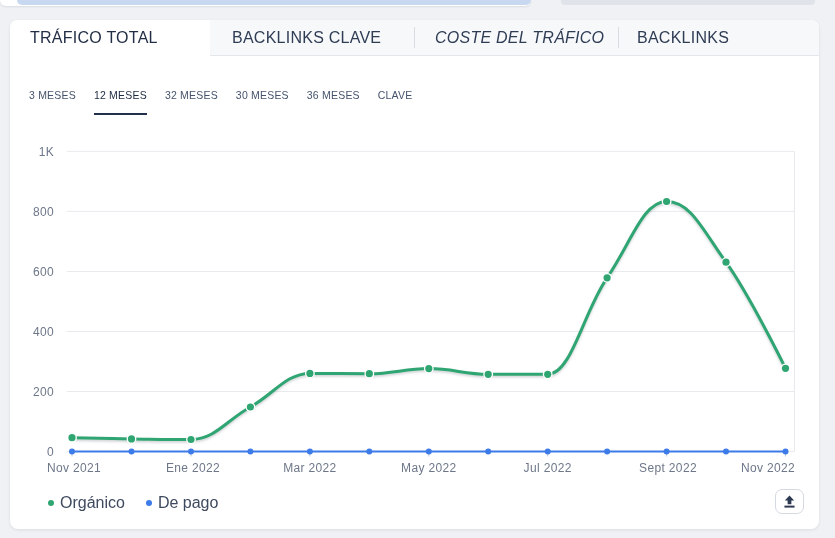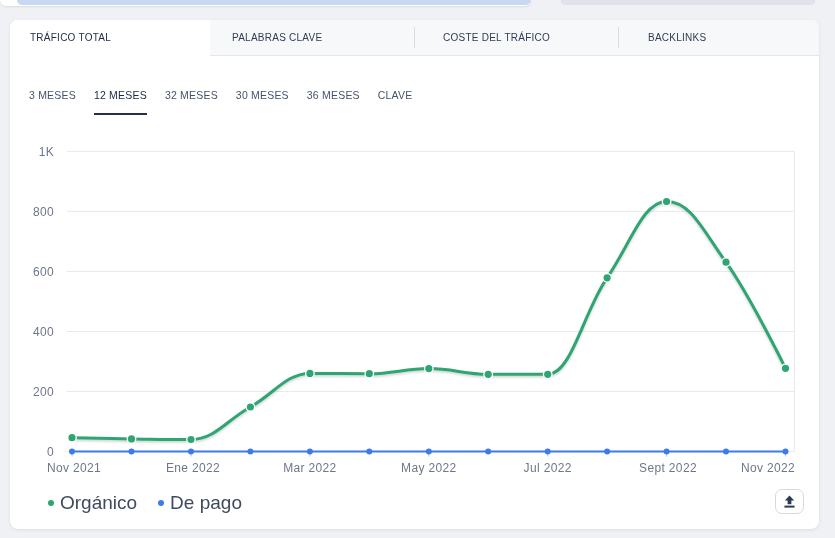--- a/index.html
+++ b/index.html
@@ -3,48 +3,48 @@
 <meta charset="utf-8">
 <style>
   * { margin:0; padding:0; box-sizing:border-box; }
   html,body { width:835px; height:538px; overflow:hidden; }
   body { background:#eff1f4; font-family:"Liberation Sans", sans-serif; position:relative; }
   .topwhite { position:absolute; left:0; top:0; width:531px; height:5.5px; background:#fff; border-radius:0 0 8px 8px; box-shadow:0 1px 2px rgba(80,90,110,.14); }
   .topblue { position:absolute; left:17px; top:0; width:514px; height:4.5px; background:#c8d8f1; border-radius:0 0 5px 5px; }
   .topgray { position:absolute; left:561px; top:0; width:254px; height:4.5px; background:#e0e3e9; border-radius:0 0 4px 4px; }
   .card { position:absolute; left:10px; top:20px; width:809px; height:509px; background:#fff; border-radius:8px; box-shadow:0 1px 3px rgba(80,90,110,.12); }
   .tabs { position:absolute; left:0; top:0; width:809px; height:36px; display:flex; border-radius:8px 8px 0 0; overflow:hidden; }
-  .tab { height:36px; background:#f7f8fa; border-bottom:1px solid #e4e6eb; display:flex; align-items:center; padding-left:20px; font-size:10px; letter-spacing:.25px; color:#2e3c54; position:relative; }
+  .tab { height:36px; background:#f7f8fa; border-bottom:1px solid #e4e6eb; display:flex; align-items:center; padding-left:20px; font-size:16px; letter-spacing:.25px; color:#2e3c54; position:relative; }
   .tab.active { background:#fff; border-bottom:1px solid #fff; color:#232f46; }
   .tab.t1 { width:200px; }
   .tab.t2 { width:204px; padding-left:22px; }
-  .tab.t3 { width:204px; padding-left:29px; }
-  .tab.t4 { width:201px; padding-left:30px; }
+  .tab.t3 { width:204px; padding-left:21px;font-style:italic; }
+  .tab.t4 { width:201px; padding-left:19px; }
   .tab.t3::before, .tab.t4::before { content:""; position:absolute; left:0; top:7px; height:21px; width:1px; background:#d9dce2; }
   .ranges { position:absolute; left:10px; top:61px; display:flex; font-size:10.5px; letter-spacing:.2px; }
   .ranges span { color:#46536c; padding:8px 9px 14px 9px; line-height:12px; }
   .ranges span.active { color:#1c2a42; position:relative; }
   .ranges span.active::after { content:""; position:absolute; left:9px; right:9px; bottom:0; height:2px; background:#23304b; }
   .chart { position:absolute; left:0; top:0; }
-  .legend { position:absolute; left:38px; top:455px; height:55px; display:flex; align-items:center; font-size:19px; color:#3f4a5f; }
+  .legend { position:absolute; left:38px; top:455px; height:55px; display:flex; align-items:center; font-size:16px; color:#3f4a5f; }
   .legend .dot { width:6px; height:6px; border-radius:50%; display:inline-block; margin-right:6px; }
   .legend .g { background:#2fa572; }
   .legend .b { background:#3c7be8; }
   .legend .item { display:flex; align-items:center; margin-right:21px; }
   .export { position:absolute; left:765px; top:469px; width:29px; height:25px; border:1px solid #d5d9e2; border-radius:7px; background:#fff; display:flex; align-items:center; justify-content:center; }
 </style>
 </head>
 <body>
   <div class="topwhite"></div>
   <div class="topblue"></div>
   <div class="topgray"></div>
   <div class="card">
     <div class="tabs">
       <div class="tab t1 active">TRÁFICO TOTAL</div>
-      <div class="tab t2">PALABRAS CLAVE</div>
+      <div class="tab t2">BACKLINKS CLAVE</div>
       <div class="tab t3">COSTE DEL TRÁFICO</div>
       <div class="tab t4">BACKLINKS</div>
     </div>
     <div class="ranges">
       <span>3 MESES</span>
       <span class="active">12 MESES</span>
       <span>32 MESES</span>
       <span>30 MESES</span>
       <span>36 MESES</span>
       <span>CLAVE</span>

